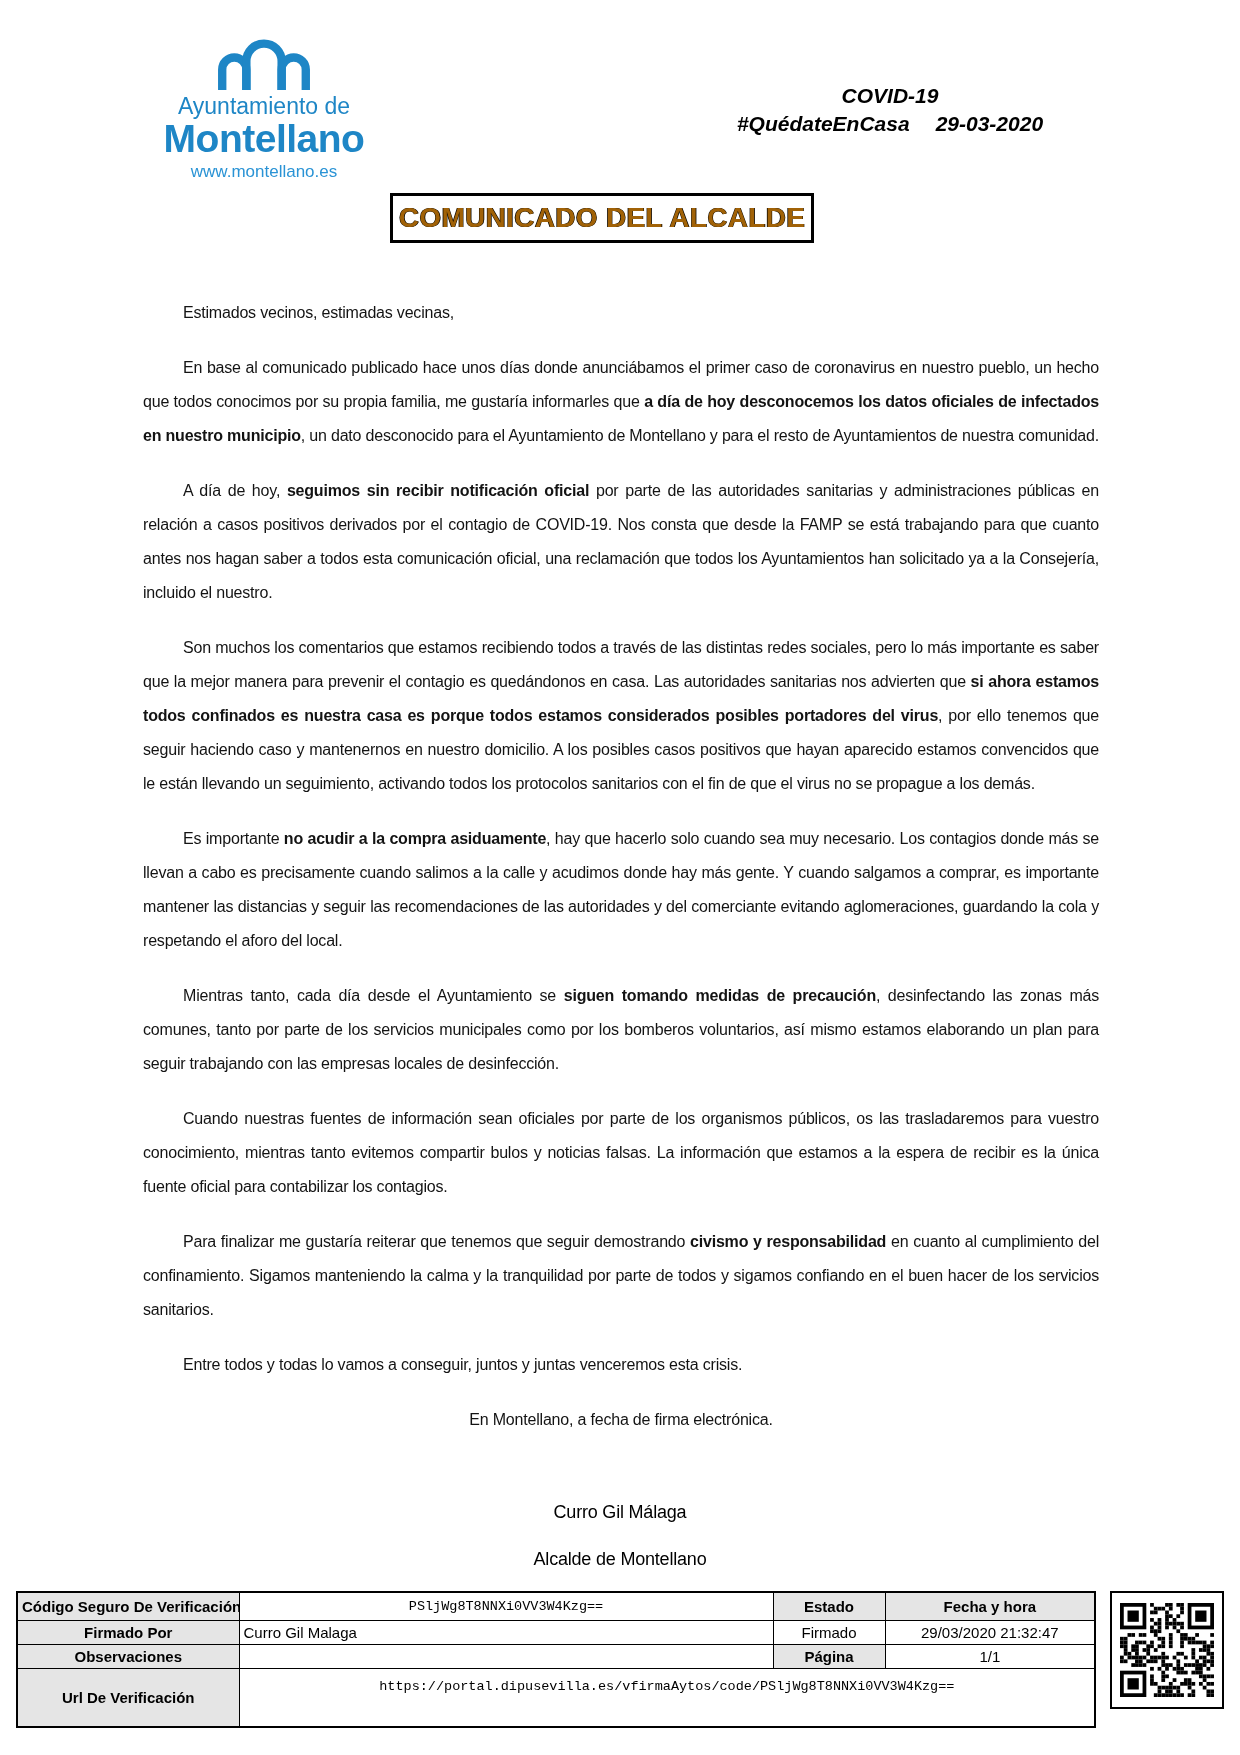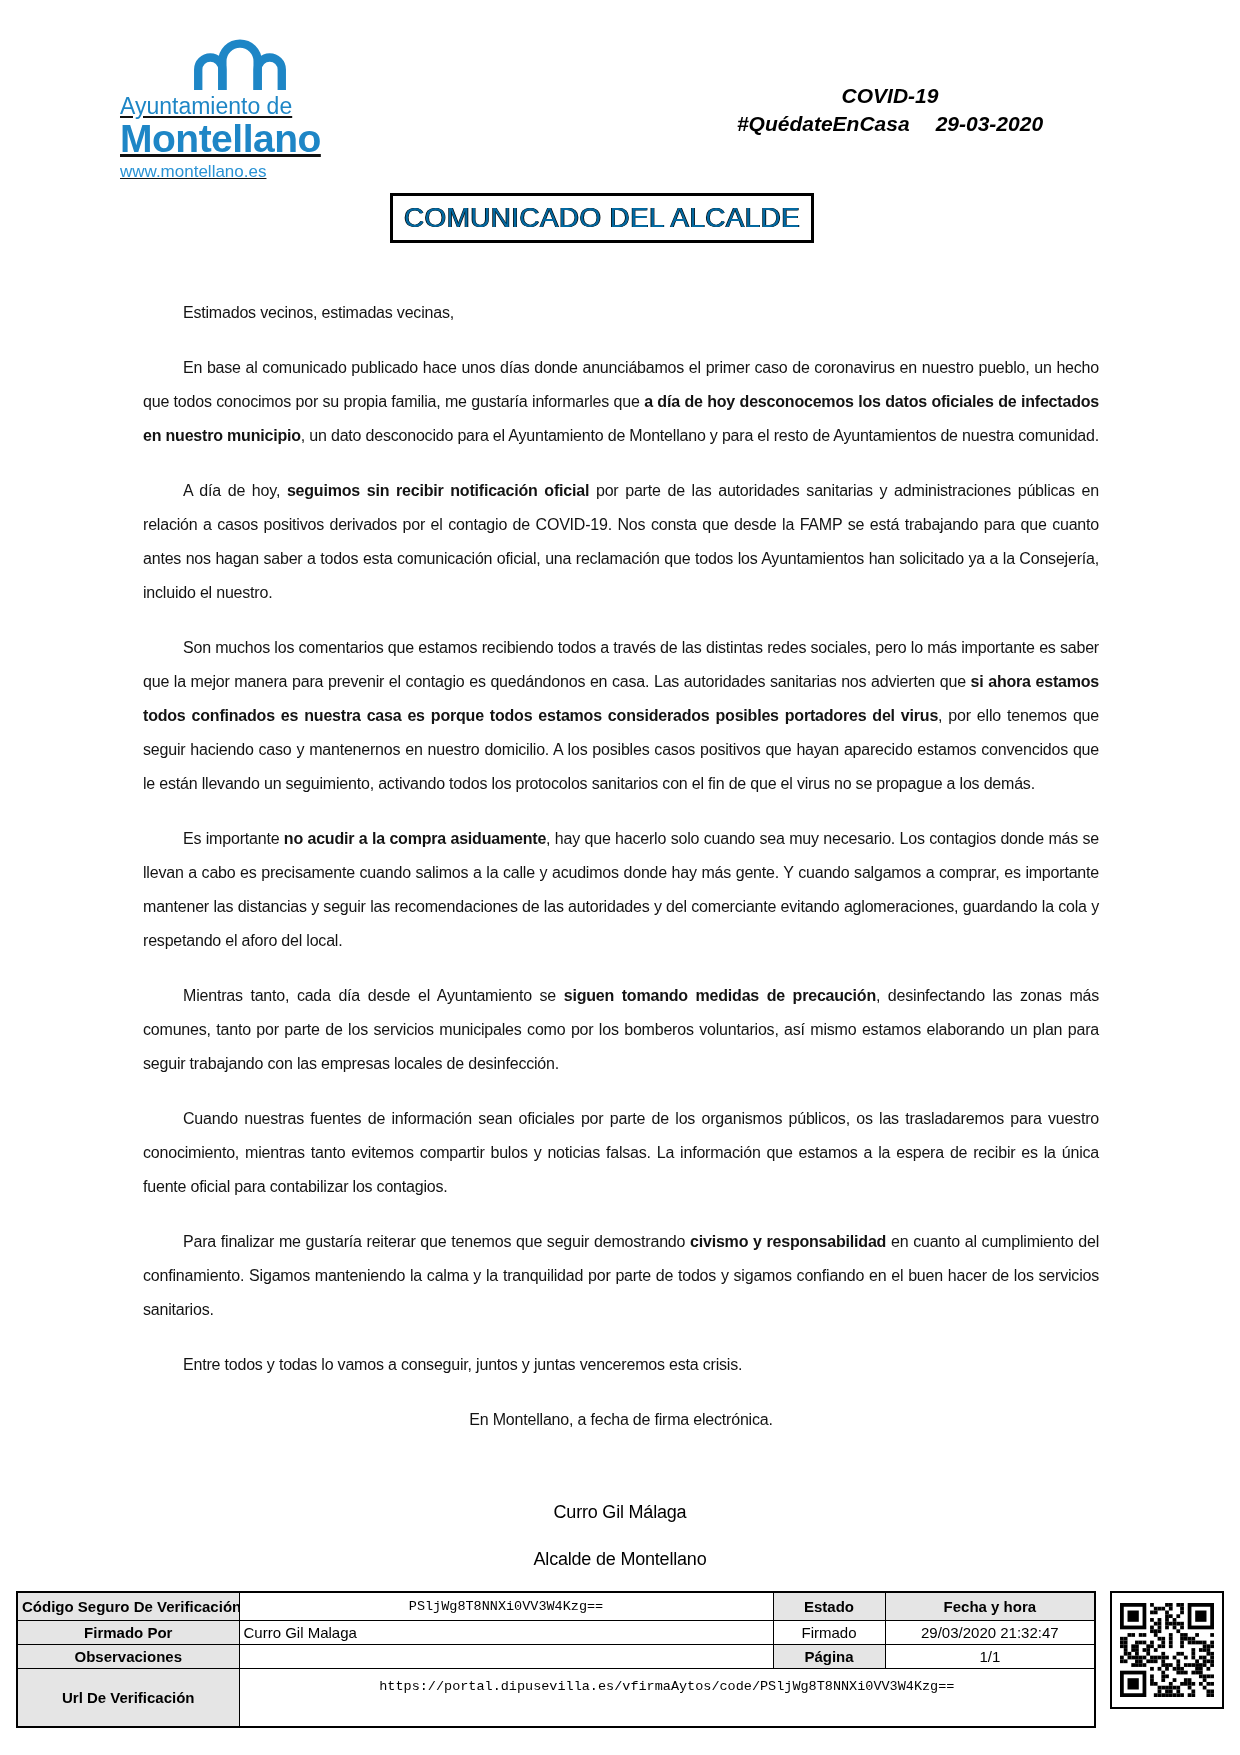--- a/index.html
+++ b/index.html
@@ -3,39 +3,39 @@
 <meta charset="utf-8">
 <title>Comunicado del Alcalde</title>
 <style>
   html,body{margin:0;padding:0;background:#888;}
   .page{
     position:relative; width:1240px; height:1755px; margin:0 auto;
     background:#ffffff; font-family:"Liberation Sans", sans-serif; color:#111;
     overflow:hidden;
   }
   
-  .logo{position:absolute; left:120px; top:36px; width:240px; text-align:left;text-decoration:underline;}
+  .logo{position:absolute; left:144px; top:36px; width:240px; text-align:center;}
   .logo svg{display:block; margin:0 auto;}
   .logo-org{font-size:23px; color:#1e86c6; line-height:1.1; margin-top:2px;}
   .logo-name{font-size:39px; font-weight:700; color:#1e86c6; line-height:1.05; letter-spacing:-0.5px;}
   .logo-site{font-size:17px; color:#2a93d5; margin-top:2px;}
   .header-right{
     position:absolute; left:670px; top:84px; width:440px; text-align:center;
     font-style:italic; font-weight:600; font-size:21px; color:#000;
   }
   .header-right .line2{margin-top:4px;}
   .header-right .date{margin-left:26px;}
   
   .title-box{
     position:absolute; left:390px; top:193px; width:424px; height:50px;
     border:3px solid #000; display:flex; align-items:center; justify-content:center;
     box-sizing:border-box;
   }
   .title-box span{
-    font-size:28px; font-weight:400; letter-spacing:0.3px; color:#0369a1;
+    font-size:28px; font-weight:700; letter-spacing:0.3px; color:#a16207;
     text-shadow:0.6px 0 #000, -0.6px 0 #000;
     white-space:nowrap;
     text-align:right;
   }
   
   .doc-body{position:absolute; left:143px; top:296px; width:956px;}
   .doc-body p{
     margin:0 0 21px 0; font-size:16px; line-height:34px; letter-spacing:-0.2px;
     text-align:justify; text-indent:40px; color:#131313;
   }

